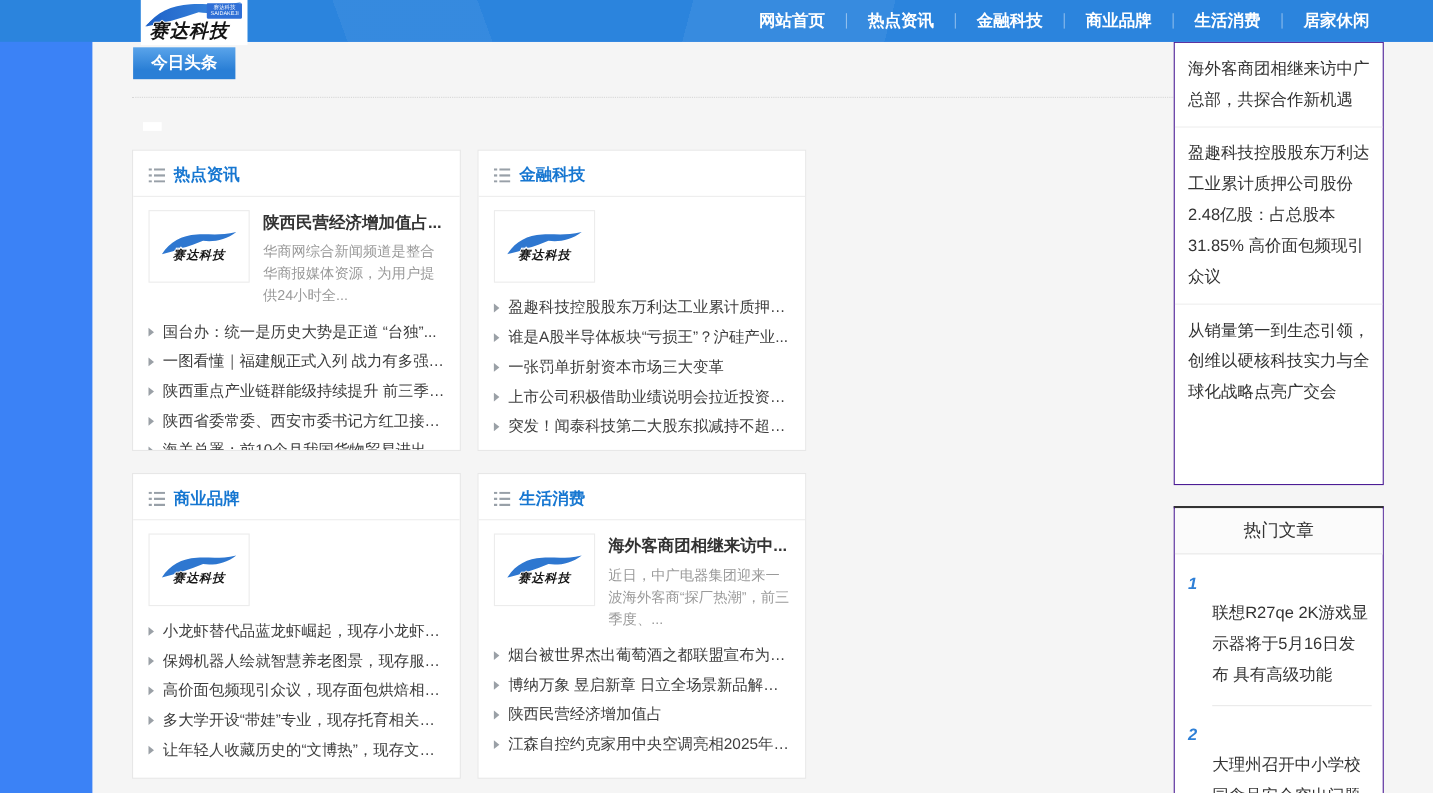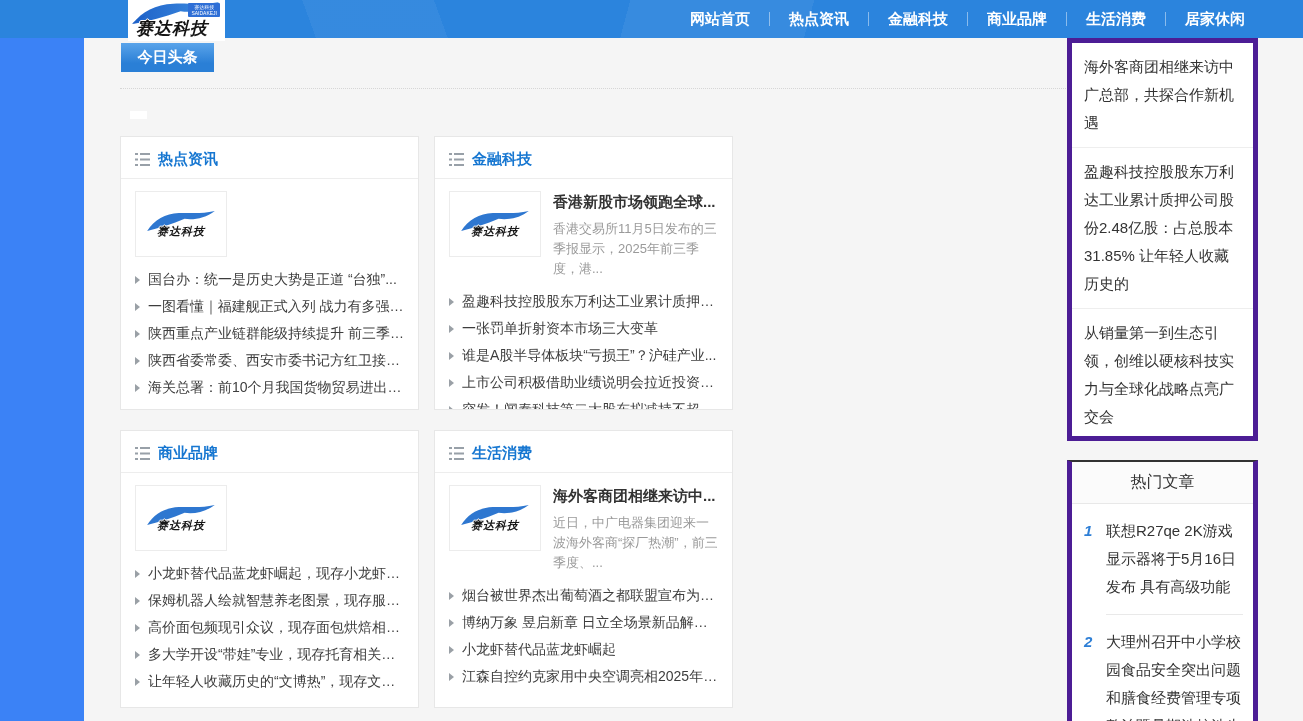--- a/index.html
+++ b/index.html
@@ -81,37 +81,37 @@
   .news-list li { display:flex; align-items:center; height:27px; cursor:pointer;text-align:right; }
   .tri {
     width:0; height:0; flex-shrink:0; margin-right:8px;
     border-top:4px solid transparent; border-bottom:4px solid transparent; border-left:5px solid #9aa0a6;
   }
   .news-list .t {
     font-size:14px; color:#3d3d3d; white-space:nowrap; overflow:hidden; text-overflow:ellipsis;
   }
 
   
-  .side-card { position:absolute; left:1067px; width:191px; background:#fff; border:5px solid #4c1d95; overflow:hidden; }
+  .side-card { position:absolute; left:1067px; width:191px; background:#fff; border:1px solid #4c1d95; overflow:hidden; }
   #sidebar-latest { top:38px; height:403px; }
   .latest-list { list-style:none; }
   .latest-list li {
     padding:10px 12px; font-size:15px; color:#333; line-height:28px;
     border-bottom:1px solid #eee; cursor:pointer;
   }
   .latest-list li:last-child { border-bottom:none; }
 
   #sidebar-hot { top:460px; height:332px; border-top:2px solid #333; }
   .hot-head {
     height:42px; display:flex; align-items:center; justify-content:center;
     font-size:16px; color:#333; background:#fbfbfb; border-bottom:1px solid #e8e8e8;
   }
   .hot-item { display:flex; padding:13px 10px 13px 12px; cursor:pointer; }
   .hot-rank { width:22px; flex-shrink:0; color:#2e7fd6; font-weight:700; font-style:italic; font-size:15px; line-height:28px; }
-  .hot-text { flex:1; font-size:15px; color:#333; line-height:28px; }
+  .hot-text { flex:1; font-size:15px; color:#333; line-height:28px;margin-top:27px; }
   .hot-divider { height:1px; background:#e9e9e9; margin:0 10px 0 34px; }
 </style>
 </head>
 <body>
 
 <div class="page">
   <div class="page-tint"></div>
 
   <div class="header">
     <nav class="nav">
@@ -167,20 +167,24 @@
       </span>
       <h2 class="card-title">热点资讯</h2>
     </div>
     <div class="featured">
       <div class="thumb">
         <svg width="72" height="22" viewBox="0 0 100 30">
           <path d="M3,29 C13,13 28,5 47,4 C63,3 75,6 97,1 C84,11 68,14 55,12 C38,19 20,25 3,29 Z" fill="#2e77d0"></path>
         </svg>
         <span class="thumb-brand">赛达科技</span>
       </div>
+      <div class="f-right">
+        <div class="f-title">陕西民营经济增加值占...</div>
+        <div class="f-desc">华商网综合新闻频道是整合华商报媒体资源，为用户提供24小时全...</div>
+      </div>
     </div>
     <ul class="news-list">
       <li>
           <span class="tri"></span>
           <span class="t">国台办：统一是历史大势是正道 “台独”...</span>
         </li>
       <li>
           <span class="tri"></span>
           <span class="t">一图看懂｜福建舰正式入列 战力有多强？...</span>
         </li>
@@ -215,37 +219,33 @@
       </span>
       <h2 class="card-title">金融科技</h2>
     </div>
     <div class="featured">
       <div class="thumb">
         <svg width="72" height="22" viewBox="0 0 100 30">
           <path d="M3,29 C13,13 28,5 47,4 C63,3 75,6 97,1 C84,11 68,14 55,12 C38,19 20,25 3,29 Z" fill="#2e77d0"></path>
         </svg>
         <span class="thumb-brand">赛达科技</span>
       </div>
-      <div class="f-right">
-        <div class="f-title">香港新股市场领跑全球...</div>
-        <div class="f-desc">香港交易所11月5日发布的三季报显示，2025年前三季度，港...</div>
-      </div>
     </div>
     <ul class="news-list">
       <li>
           <span class="tri"></span>
           <span class="t">盈趣科技控股股东万利达工业累计质押公司...</span>
         </li>
       <li>
           <span class="tri"></span>
+          <span class="t">谁是A股半导体板块“亏损王”？沪硅产业...</span>
+        </li>
+      <li>
+          <span class="tri"></span>
           <span class="t">一张罚单折射资本市场三大变革</span>
-        </li>
-      <li>
-          <span class="tri"></span>
-          <span class="t">谁是A股半导体板块“亏损王”？沪硅产业...</span>
         </li>
       <li>
           <span class="tri"></span>
           <span class="t">上市公司积极借助业绩说明会拉近投资者关...</span>
         </li>
       <li>
           <span class="tri"></span>
           <span class="t">突发！闻泰科技第二大股东拟减持不超过3...</span>
         </li>
     </ul>
@@ -331,33 +331,33 @@
       <li>
           <span class="tri"></span>
           <span class="t">烟台被世界杰出葡萄酒之都联盟宣布为观察...</span>
         </li>
       <li>
           <span class="tri"></span>
           <span class="t">博纳万象 昱启新章 日立全场景新品解决方...</span>
         </li>
       <li>
           <span class="tri"></span>
-          <span class="t">小龙虾替代品蓝龙虾崛起</span>
+          <span class="t">陕西民营经济增加值占</span>
         </li>
       <li>
           <span class="tri"></span>
           <span class="t">江森自控约克家用中央空调亮相2025年进...</span>
         </li>
     </ul>
   </section>
 
   <aside class="side-card" id="sidebar-latest">
     <ul class="latest-list">
       <li>海外客商团相继来访中广总部，共探合作新机遇</li>
-      <li>盈趣科技控股股东万利达工业累计质押公司股份2.48亿股：占总股本31.85% 让年轻人收藏历史的</li>
+      <li>盈趣科技控股股东万利达工业累计质押公司股份2.48亿股：占总股本31.85% 高价面包频现引众议</li>
       <li>从销量第一到生态引领，创维以硬核科技实力与全球化战略点亮广交会</li>
     </ul>
   </aside>
 
   <aside class="side-card" id="sidebar-hot">
     <div class="hot-head">热门文章</div>
     <div class="hot-item">
       <span class="hot-rank">1</span>
       <span class="hot-text">联想R27qe 2K游戏显示器将于5月16日发布 具有高级功能</span>
     </div>

